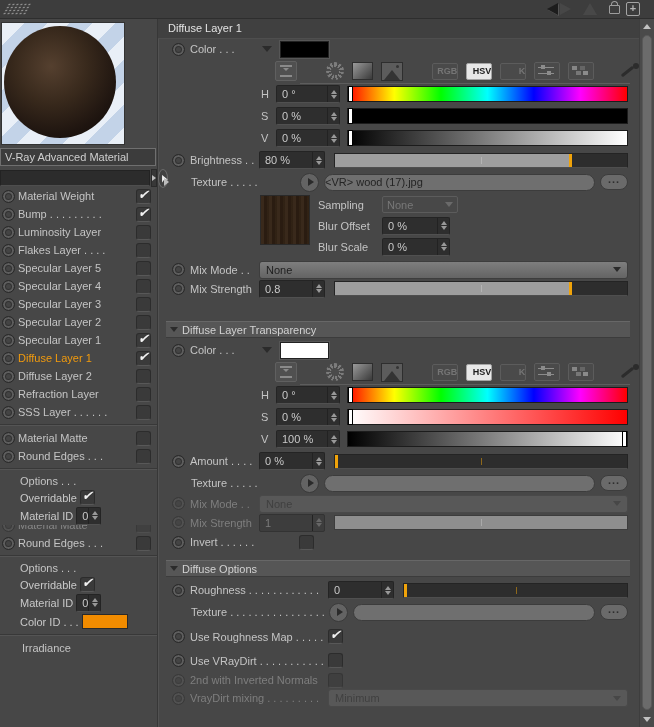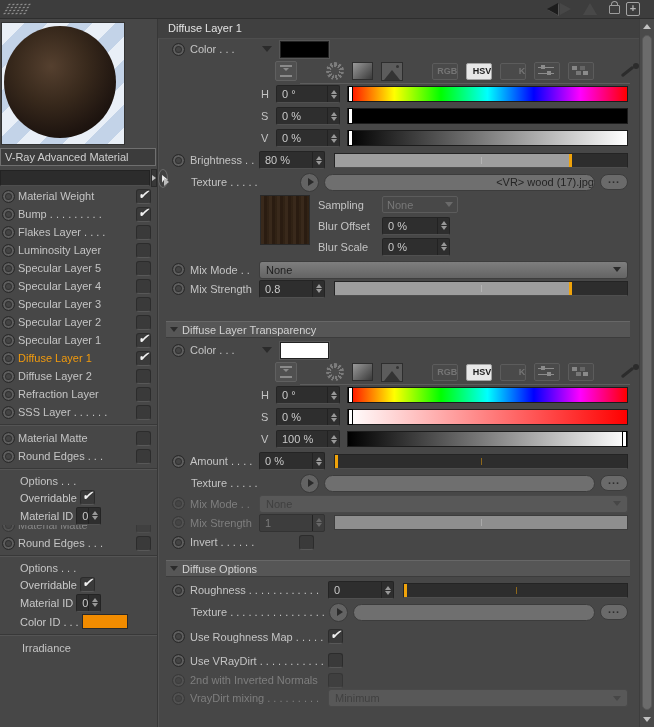--- a/index.html
+++ b/index.html
@@ -139,21 +139,21 @@
   .slider .fill{position:absolute;left:0;top:0;bottom:0;background:#9e9e9e;}
   .slider .handle{position:absolute;top:0;bottom:0;width:3px;background:#f0a30a;}
   .slider .tick{position:absolute;top:3px;bottom:3px;width:1px;background:rgba(240,163,10,.5);}
   .slider .tick.grey{background:rgba(220,220,220,.35);}
   .slider.dis{background:#8e8e8e;border-color:#3c3c3c;}
   .circle-btn{width:17px;height:17px;flex:none;border-radius:50%;background:#636363;border:1px solid #3a3a3a;
     display:flex;align-items:center;justify-content:center;}
   .circle-btn i{width:0;height:0;border-left:6px solid #2a2a2a;border-top:4px solid transparent;
     border-bottom:4px solid transparent;margin-left:2px;}
   .pill{flex:1;height:15px;background:#6f6f6f;border:1px solid #3c3c3c;border-radius:9px;color:#242424;
-    text-align:right;line-height:15px;overflow:hidden;white-space:nowrap;}
+    text-align:left;line-height:15px;overflow:hidden;white-space:nowrap;}
   .dots-btn{width:26px;height:14px;flex:none;background:#6a6a6a;border:1px solid #3c3c3c;border-radius:8px;
     color:#2e2e2e;text-align:center;line-height:9px;font-weight:bold;letter-spacing:1px;}
   .expander{position:absolute;left:6px;width:0;height:0;border-top:4px solid transparent;
     border-bottom:4px solid transparent;border-left:5px solid #bdbdbd;}
   .sampling{display:flex;padding:2px 12px 4px 102px;gap:8px;}
   .thumb{width:48px;height:48px;flex:none;border:1px solid #2a2a2a;
     background:repeating-linear-gradient(90deg,#39291b 0 3px,#2a1c11 3px 6px,#33241688 6px 8px),#2e2013;}
   .sampcol{display:flex;flex-direction:column;gap:2px;flex:1;}
   .srow{display:flex;align-items:center;height:19px;gap:6px;}
   .slabel{width:58px;flex:none;color:#c4c4c4;}
@@ -217,26 +217,26 @@
       <span class="lbl">Material Weight</span>
       <span class="cb on">✔</span>
     </div>
   <div class="lrow">
       <span class="radio"></span>
       <span class="lbl">Bump . . . . . . . . .</span>
       <span class="cb on">✔</span>
     </div>
   <div class="lrow">
       <span class="radio"></span>
+      <span class="lbl">Luminosity Layer</span>
+      <span class="cb"></span>
+    </div>
+  <div class="lrow">
+      <span class="radio"></span>
       <span class="lbl">Flakes Layer . . . .</span>
-      <span class="cb"></span>
-    </div>
-  <div class="lrow">
-      <span class="radio"></span>
-      <span class="lbl">Luminosity Layer</span>
       <span class="cb"></span>
     </div>
   <div class="lrow">
       <span class="radio"></span>
       <span class="lbl">Specular Layer 5</span>
       <span class="cb"></span>
     </div>
   <div class="lrow">
       <span class="radio"></span>
       <span class="lbl">Specular Layer 4</span>

